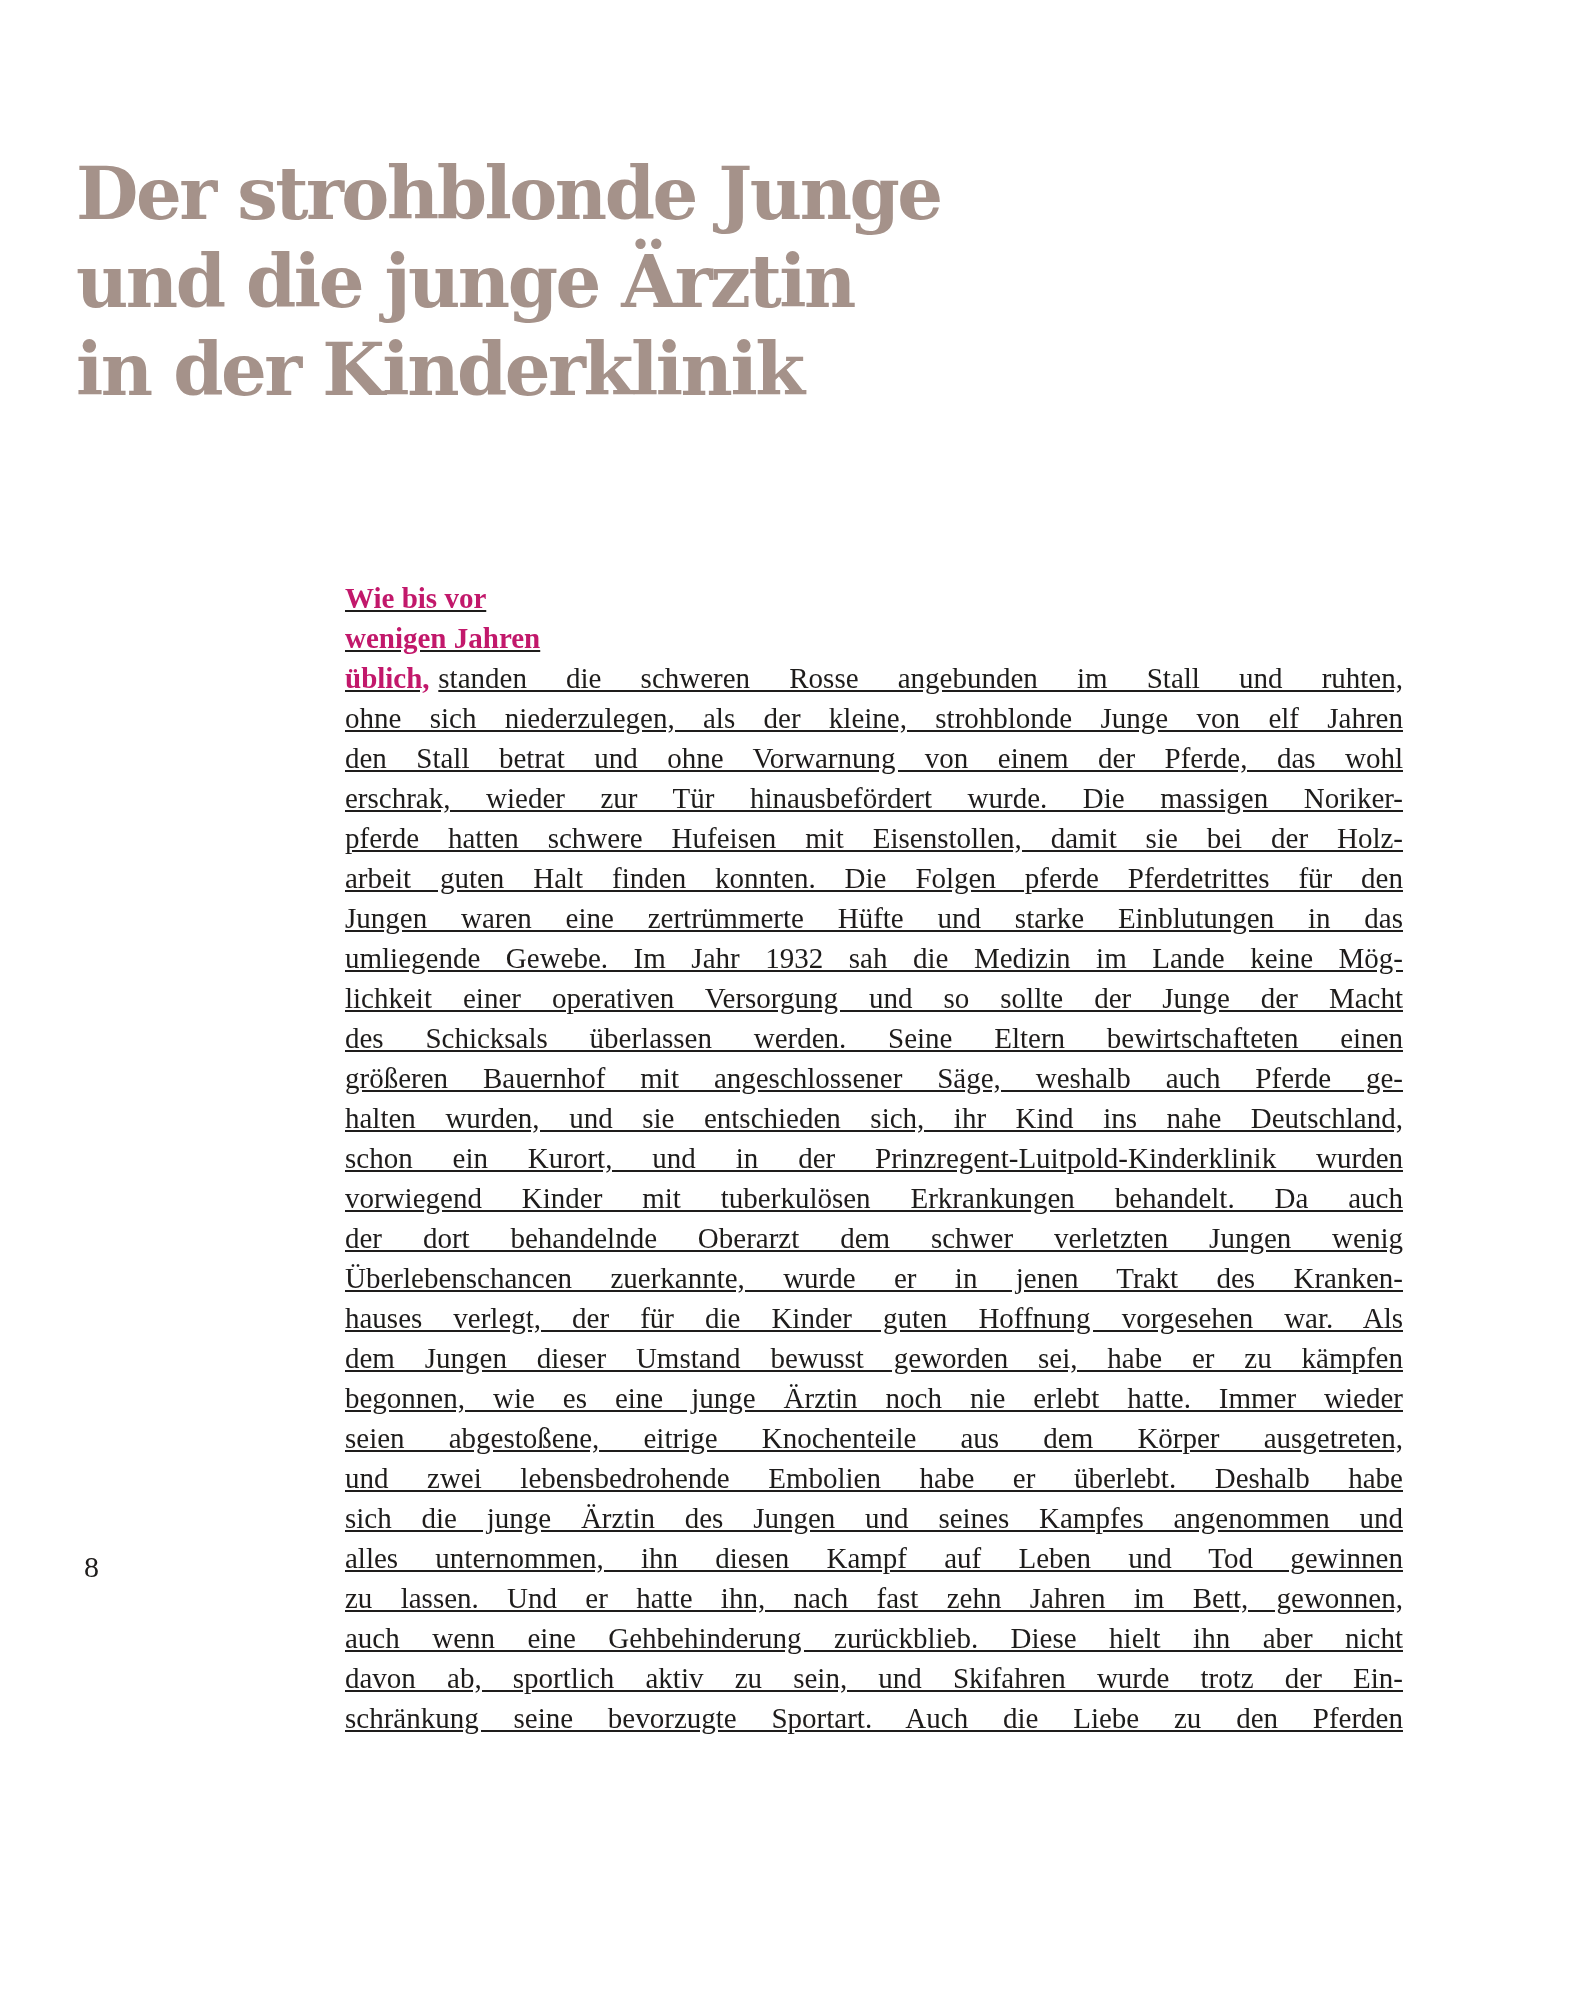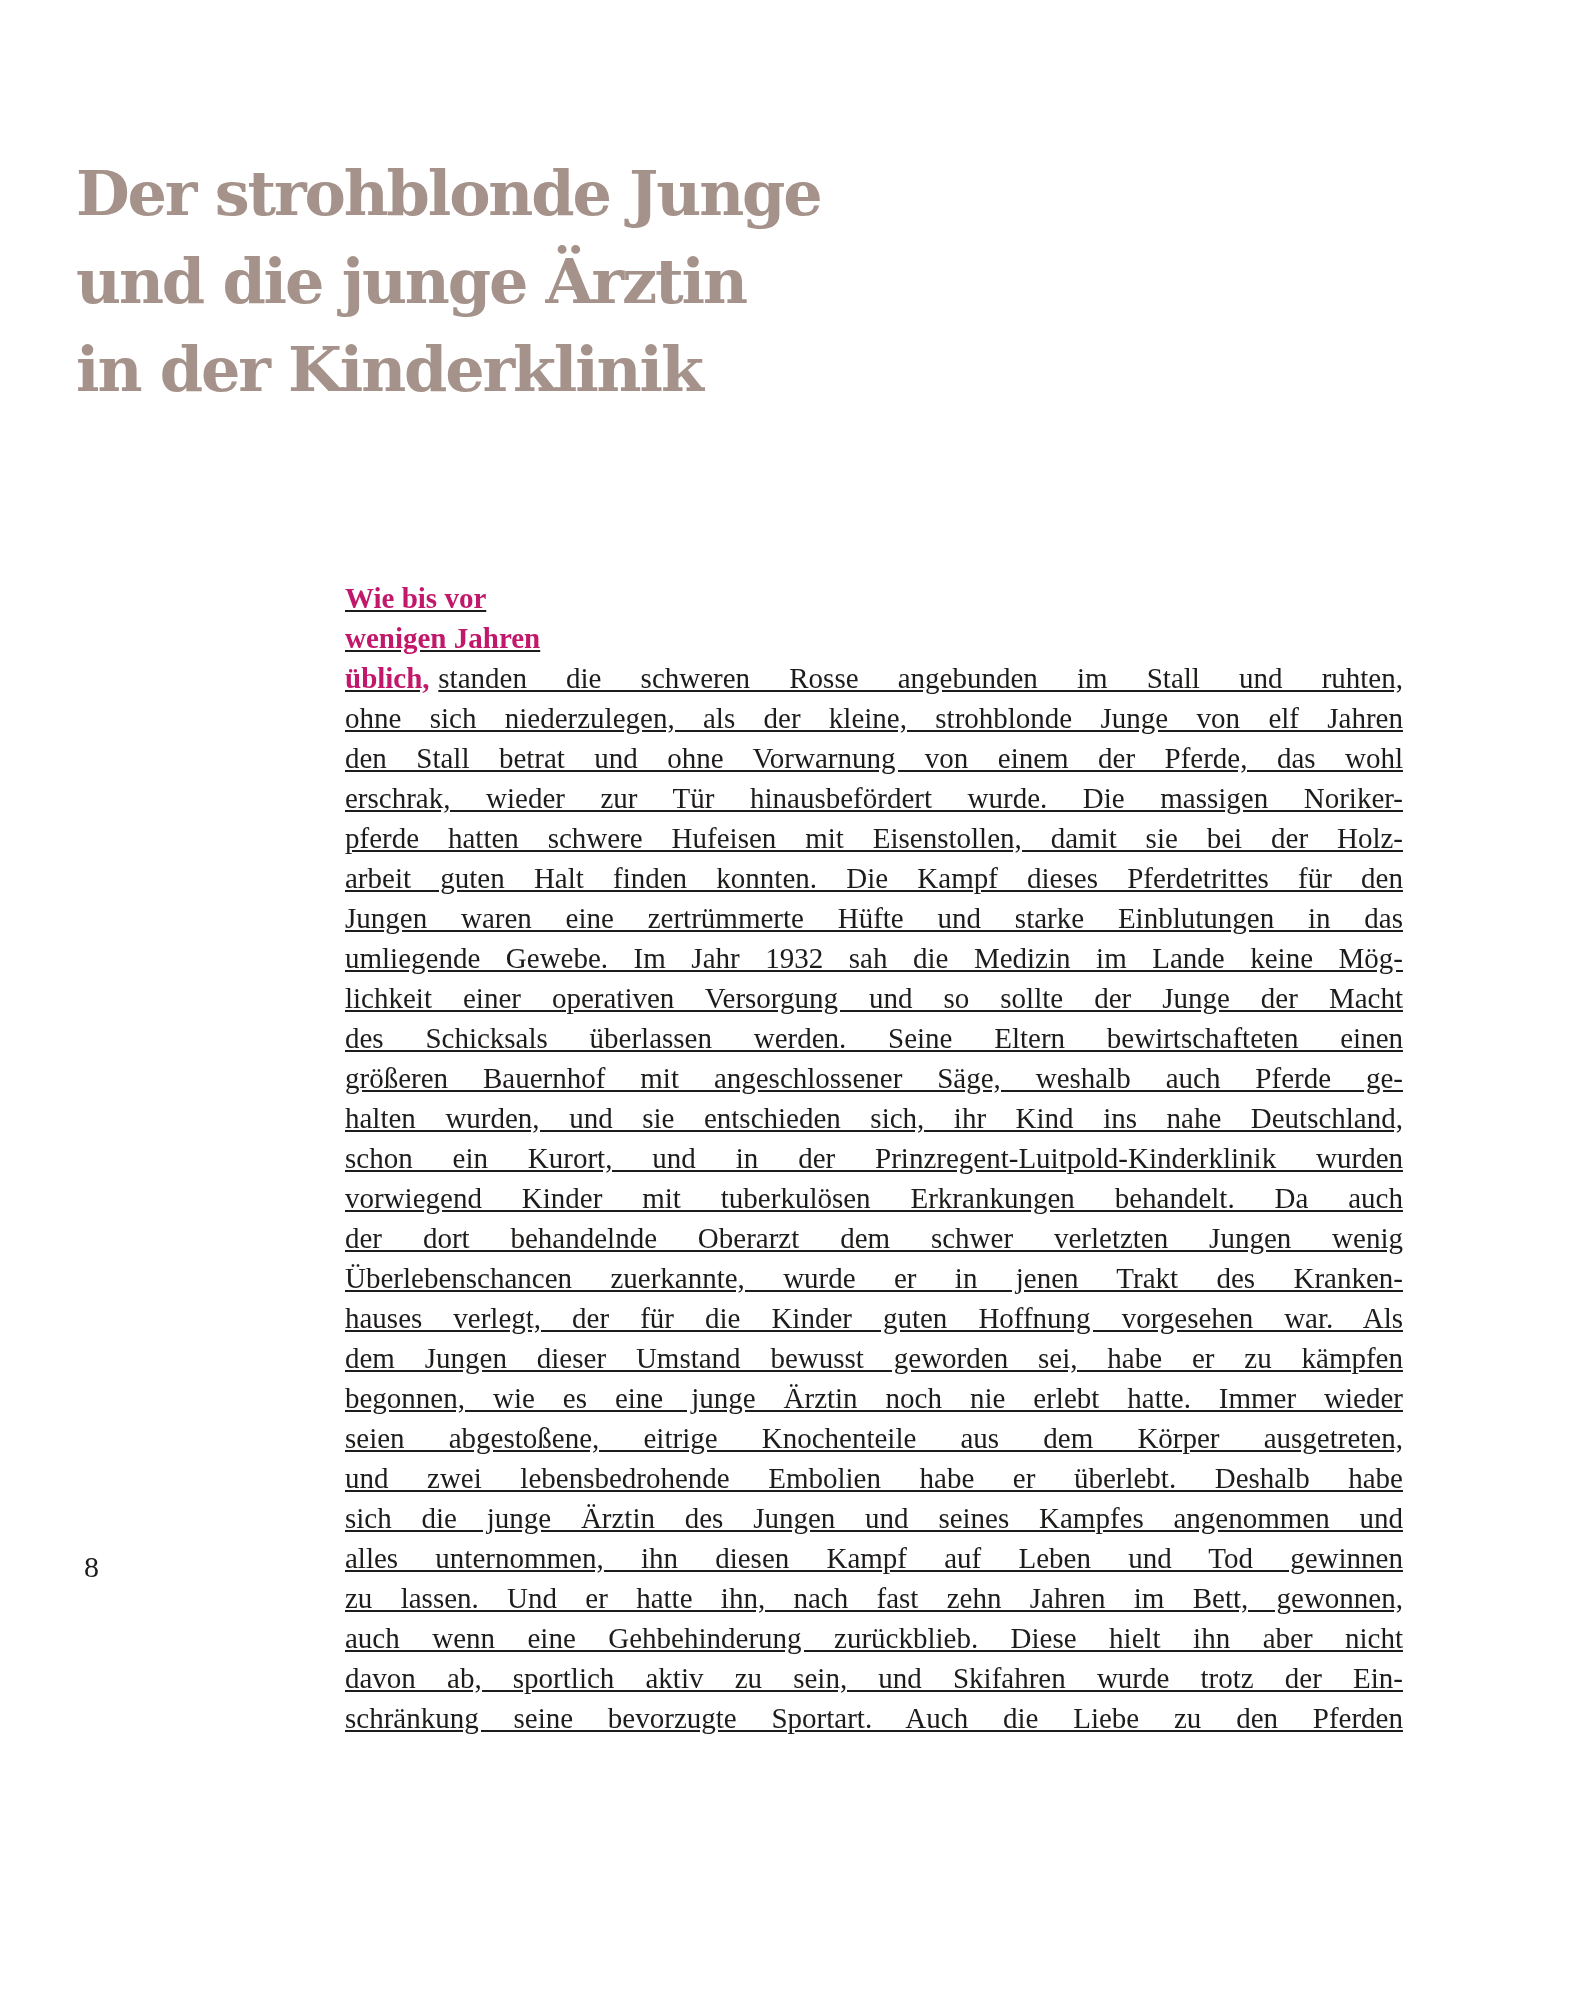--- a/index.html
+++ b/index.html
@@ -16,21 +16,21 @@
     font-family: "Liberation Serif", "DejaVu Serif", serif;
   }
   .title {
     position: absolute;
     left: 76px;
     top: 150px;
     margin: 0;
     color: var(--title-color, #a5928a);
     font-family: "DejaVu Serif", "Liberation Serif", serif;
     font-weight: 700;
-    font-size: 62px;
+    font-size: 72px;
     line-height: 88px;
     letter-spacing: -0.035em;
   }
   .title .title-line {
     display: block;
     white-space: nowrap;
   }
   .article {
     position: absolute;
     left: 345px;
@@ -80,21 +80,21 @@
     <div class="lead-line">Wie bis vor</div>
     <div class="lead-line">wenigen Jahren</div>
     <div class="text-line">
       <span class="lead-inline">üblich,</span><span>standen die schweren Rosse angebunden im Stall und ruhten,</span>
     </div>
     <div id="body-lines">
         <div class="text-line">ohne sich niederzulegen, als der kleine, strohblonde Junge von elf Jahren</div>
         <div class="text-line">den Stall betrat und ohne Vorwarnung von einem der Pferde, das wohl</div>
         <div class="text-line">erschrak, wieder zur Tür hinausbefördert wurde. Die massigen Noriker-</div>
         <div class="text-line">pferde hatten schwere Hufeisen mit Eisenstollen, damit sie bei der Holz-</div>
-        <div class="text-line">arbeit guten Halt finden konnten. Die Kampf dieses Pferdetrittes für den</div>
+        <div class="text-line">arbeit guten Halt finden konnten. Die Folgen pferde Pferdetrittes für den</div>
         <div class="text-line">Jungen waren eine zertrümmerte Hüfte und starke Einblutungen in das</div>
         <div class="text-line">umliegende Gewebe. Im Jahr 1932 sah die Medizin im Lande keine Mög-</div>
         <div class="text-line">lichkeit einer operativen Versorgung und so sollte der Junge der Macht</div>
         <div class="text-line">des Schicksals überlassen werden. Seine Eltern bewirtschafteten einen</div>
         <div class="text-line">größeren Bauernhof mit angeschlossener Säge, weshalb auch Pferde ge-</div>
         <div class="text-line">halten wurden, und sie entschieden sich, ihr Kind ins nahe Deutschland,</div>
         <div class="text-line">schon ein Kurort, und in der Prinzregent-Luitpold-Kinderklinik wurden</div>
         <div class="text-line">vorwiegend Kinder mit tuberkulösen Erkrankungen behandelt. Da auch</div>
         <div class="text-line">der dort behandelnde Oberarzt dem schwer verletzten Jungen wenig</div>
         <div class="text-line">Überlebenschancen zuerkannte, wurde er in jenen Trakt des Kranken-</div>

